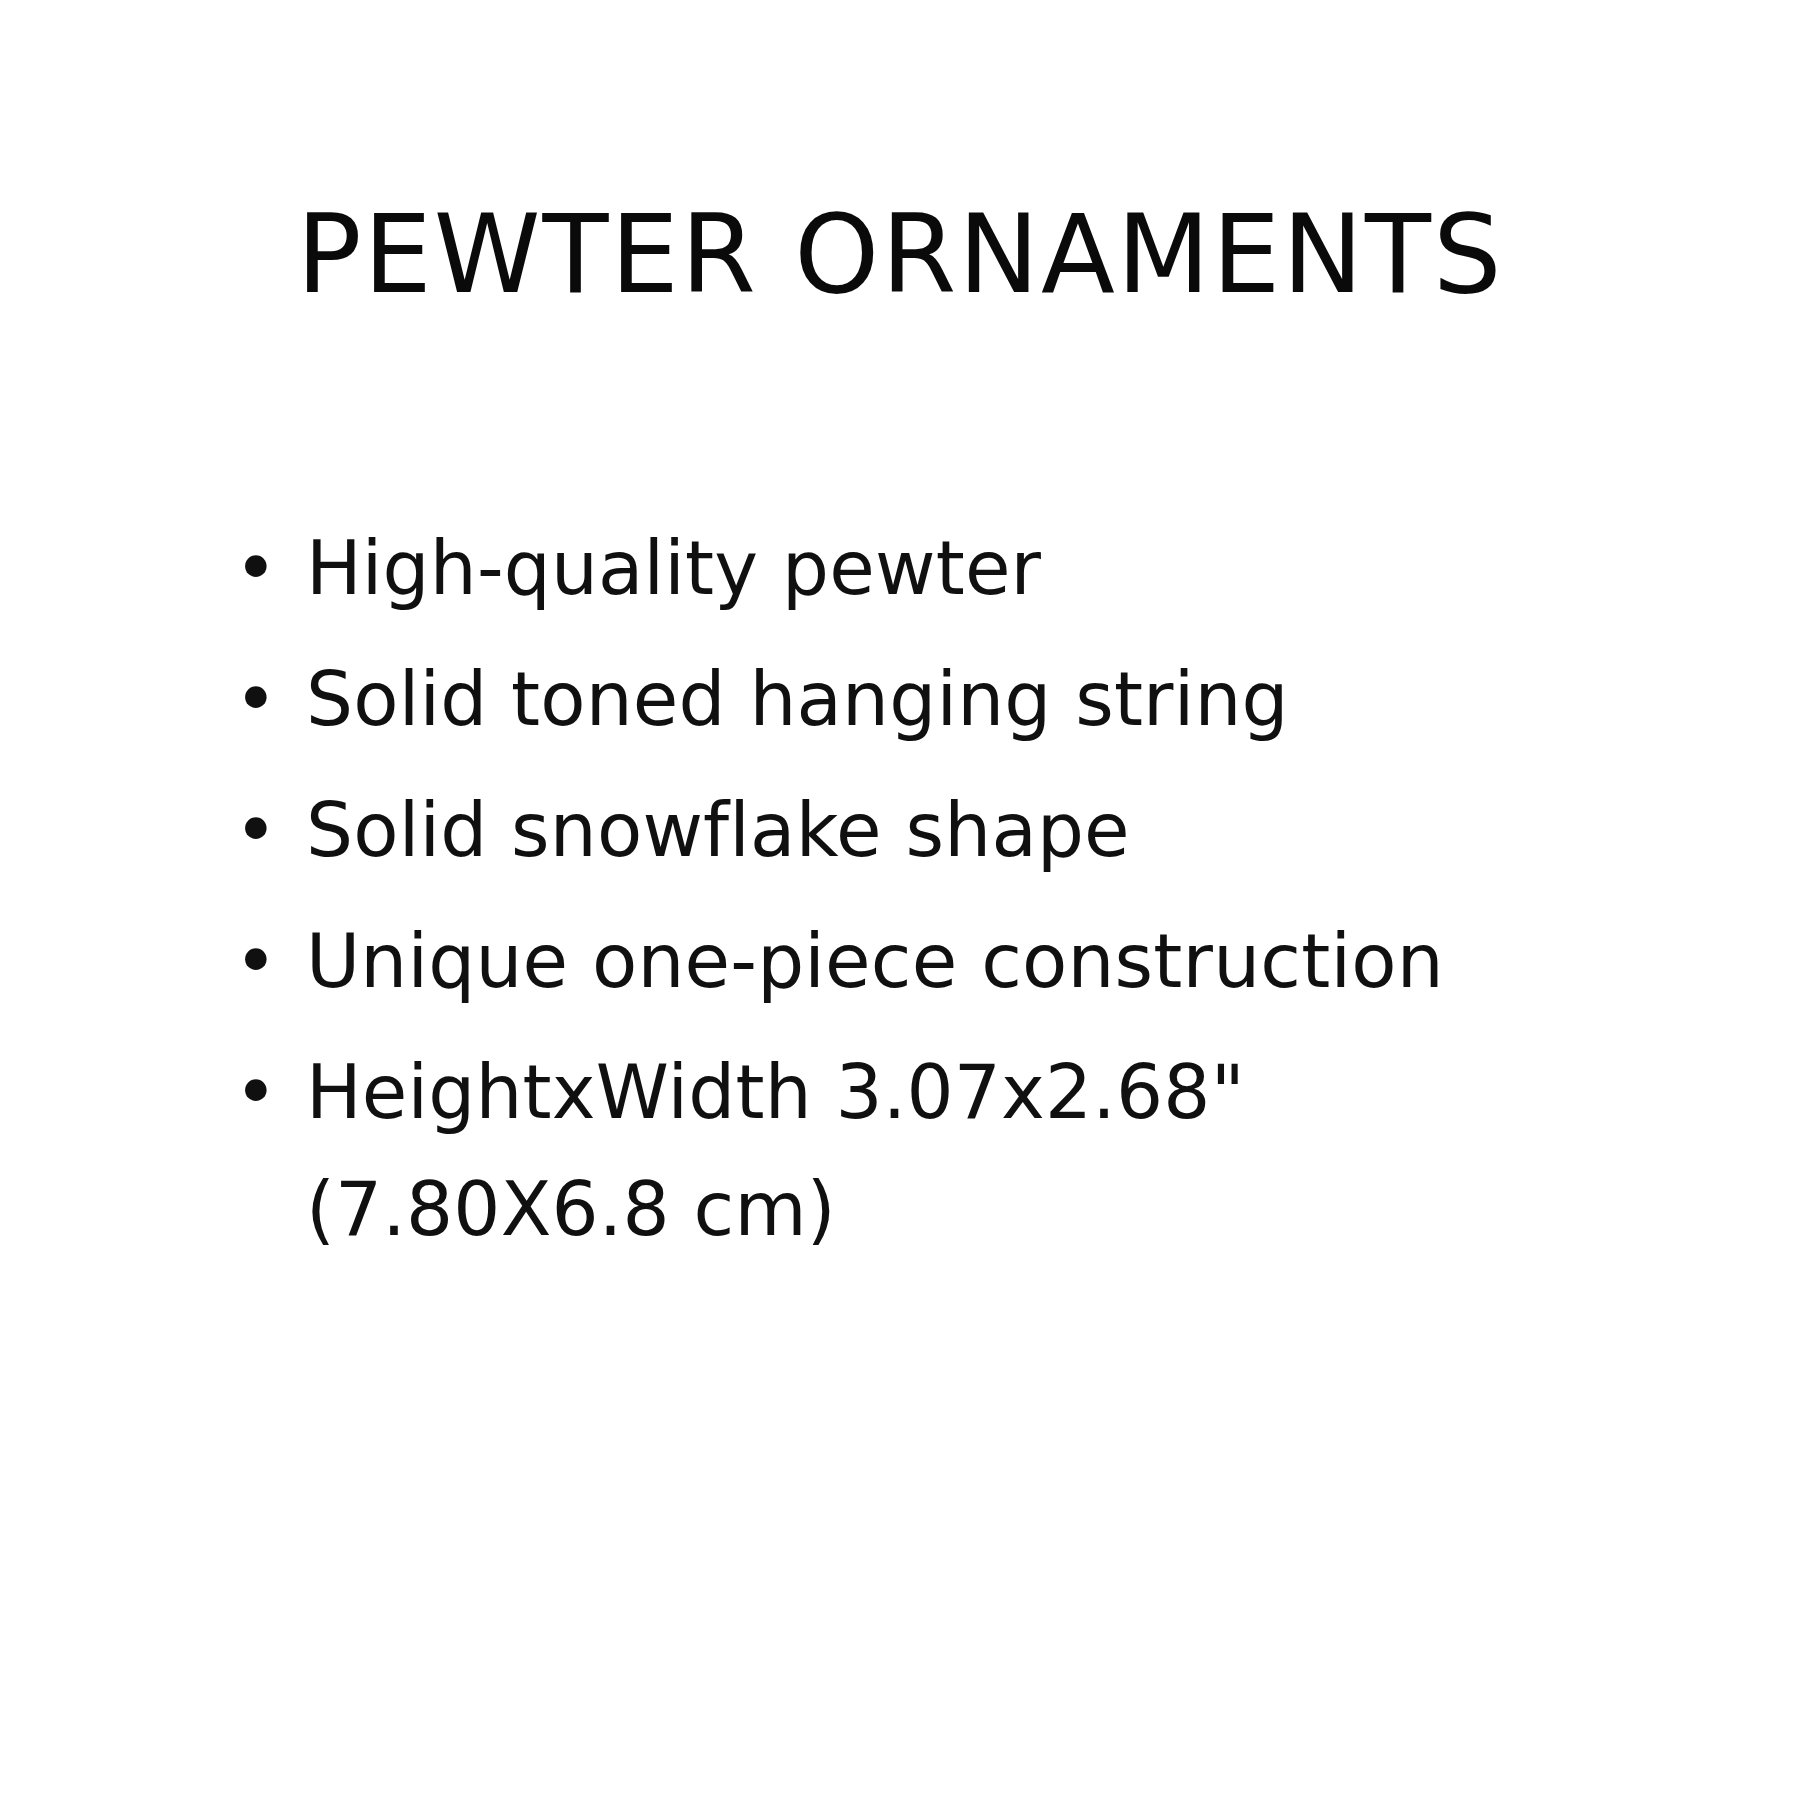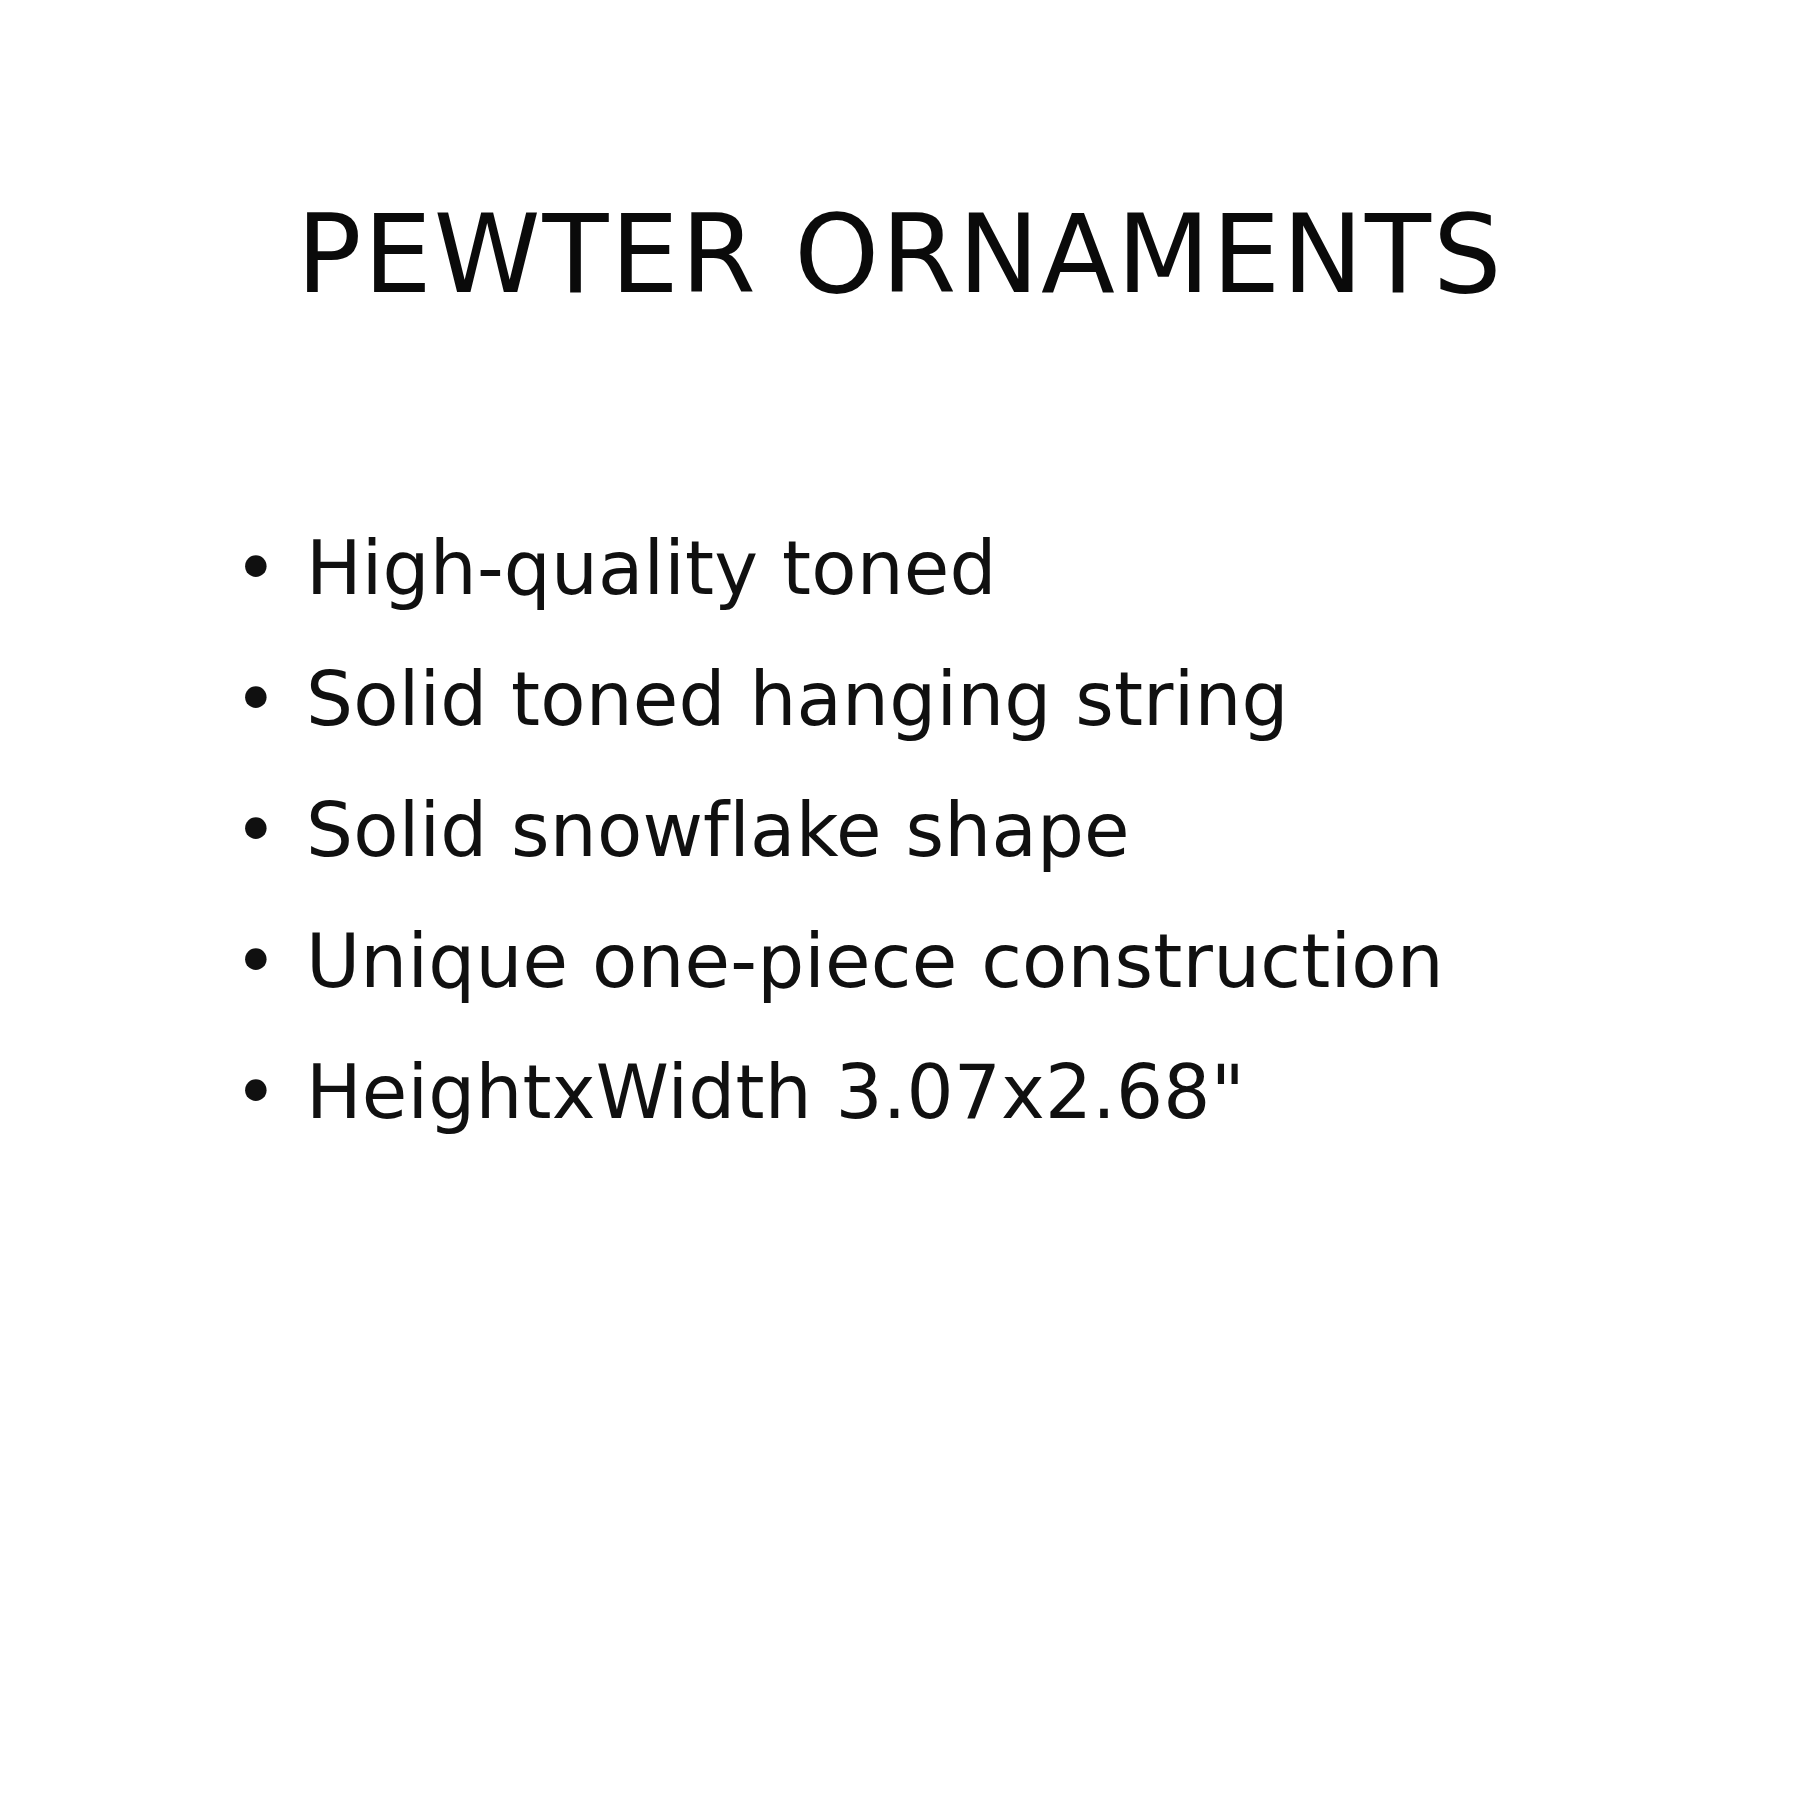--- a/index.html
+++ b/index.html
@@ -76,21 +76,21 @@
 <body>
 
 <div class="sheet">
 
   <div class="title">PEWTER ORNAMENTS</div>
 
   <ul class="features">
 
     <li class="feature-item">
       <span class="bullet">•</span>
-      <span class="feature-text">High-quality toned</span>
+      <span class="feature-text">High-quality pewter</span>
     </li>
 
     <li class="feature-item">
       <span class="bullet">•</span>
       <span class="feature-text">Solid toned hanging string</span>
     </li>
 
     <li class="feature-item">
       <span class="bullet">•</span>
       <span class="feature-text">Solid snowflake shape</span>
@@ -98,17 +98,18 @@
 
     <li class="feature-item">
       <span class="bullet">•</span>
       <span class="feature-text">Unique one-piece construction</span>
     </li>
 
     <li class="feature-item">
       <span class="bullet">•</span>
       <span class="feature-text-wrap">
         <span class="feature-text">HeightxWidth 3.07x2.68"</span>
+        <span class="feature-text">(7.80X6.8 cm)</span>
       </span>
     </li>
 
   </ul>
 </div>
 
 </body></html>

